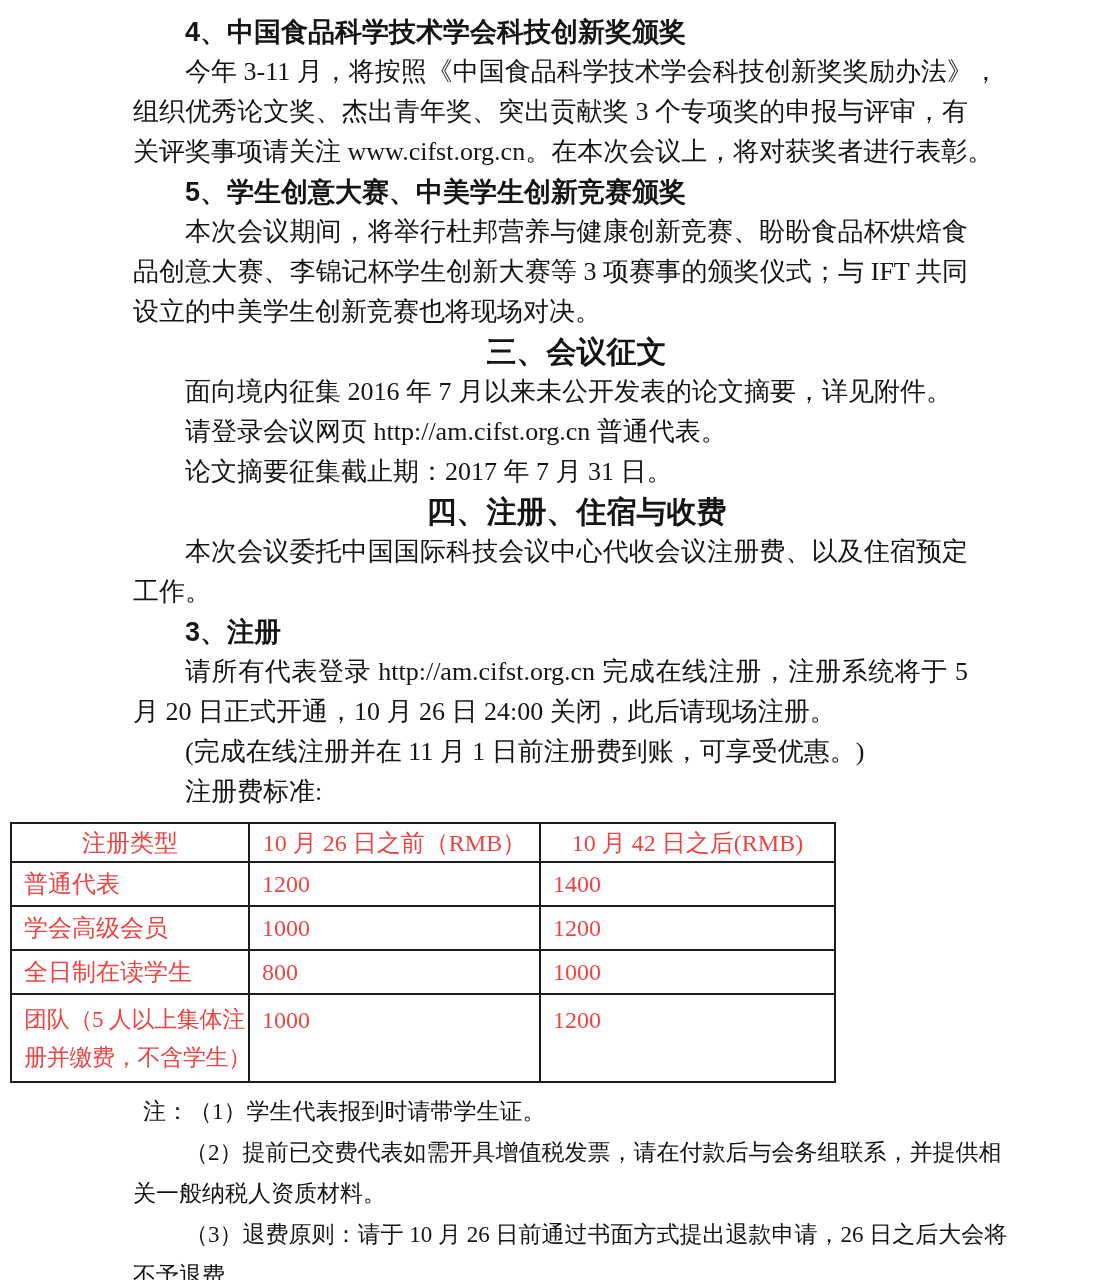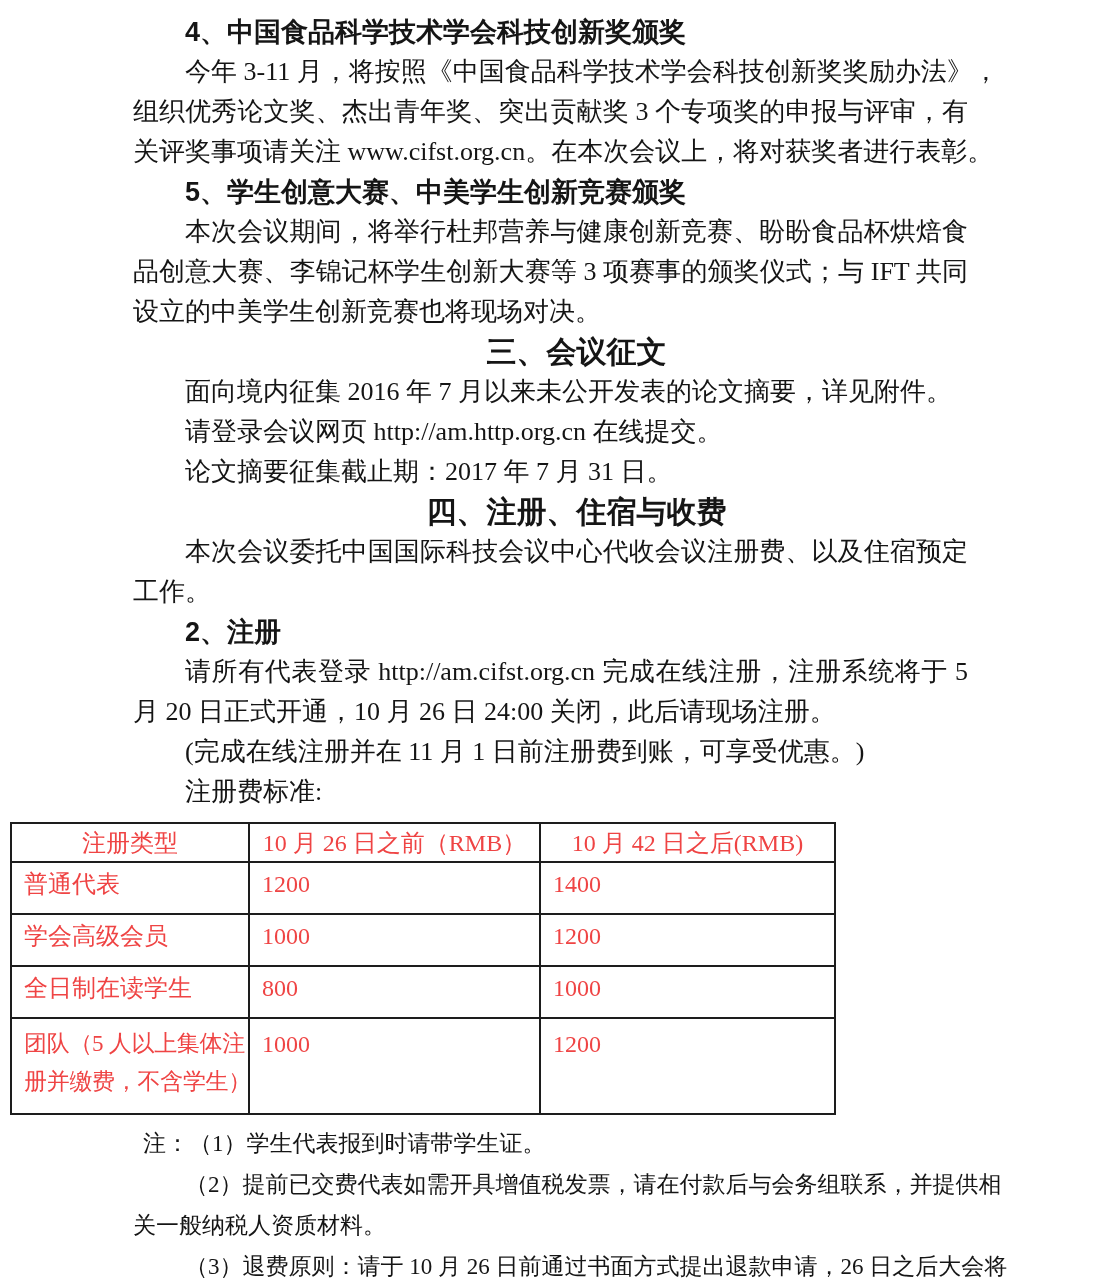--- a/index.html
+++ b/index.html
@@ -49,21 +49,21 @@
   }
   table.fee th{
     height:37px;
     font-weight:400;
     text-align:center;
     white-space:nowrap;
     padding:0;
   }
   table.fee td{
     height:42px;
-    padding:0 0 8px 12px;
+    padding:0 0 0 12px;
     text-align:left;
     vertical-align:middle;
     white-space:nowrap;
     margin-left:48px;
   }
   table.fee tr.team-row td{
     height:80px;
     vertical-align:top;
     padding-top:6px;
   }
@@ -103,28 +103,28 @@
     <div class="ln fill">组织优秀论文奖、杰出青年奖、突出贡献奖 3 个专项奖的申报与评审，有</div>
     <div class="ln">关评奖事项请关注 www.cifst.org.cn。在本次会议上，将对获奖者进行表彰。</div>
 
     <div class="ln h3 ind">5、学生创意大赛、中美学生创新竞赛颁奖</div>
     <div class="ln ind fill">本次会议期间，将举行杜邦营养与健康创新竞赛、盼盼食品杯烘焙食</div>
     <div class="ln fill">品创意大赛、李锦记杯学生创新大赛等 3 项赛事的颁奖仪式；与 IFT 共同</div>
     <div class="ln">设立的中美学生创新竞赛也将现场对决。</div>
 
     <div class="ln h2 ind">三、会议征文</div>
     <div class="ln ind">面向境内征集 2016 年 7 月以来未公开发表的论文摘要，详见附件。</div>
-    <div class="ln ind">请登录会议网页 http://am.http.org.cn 在线提交。</div>
+    <div class="ln ind">请登录会议网页 http://am.cifst.org.cn 普通代表。</div>
     <div class="ln ind">论文摘要征集截止期：2017 年 7 月 31 日。</div>
 
     <div class="ln h2 ind">四、注册、住宿与收费</div>
     <div class="ln ind fill">本次会议委托中国国际科技会议中心代收会议注册费、以及住宿预定</div>
     <div class="ln">工作。</div>
 
-    <div class="ln h3 ind">2、注册</div>
+    <div class="ln h3 ind">3、注册</div>
     <div class="ln ind fill">请所有代表登录 http://am.cifst.org.cn 完成在线注册，注册系统将于 5</div>
     <div class="ln">月 20 日正式开通，10 月 26 日 24:00 关闭，此后请现场注册。</div>
     <div class="ln ind">(完成在线注册并在 11 月 1 日前注册费到账，可享受优惠。)</div>
     <div class="ln ind">注册费标准:</div>
   </div>
 
   <table class="fee">
     <colgroup>
       <col style="width:238px">
       <col style="width:291px">

